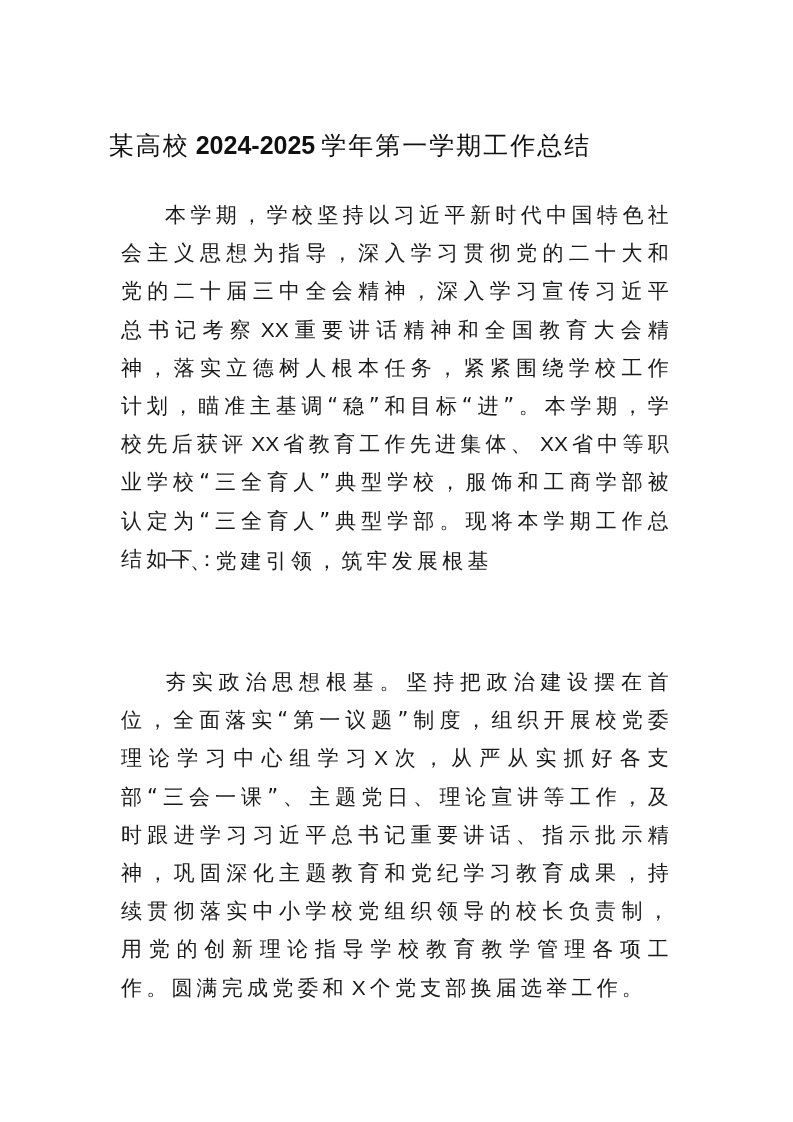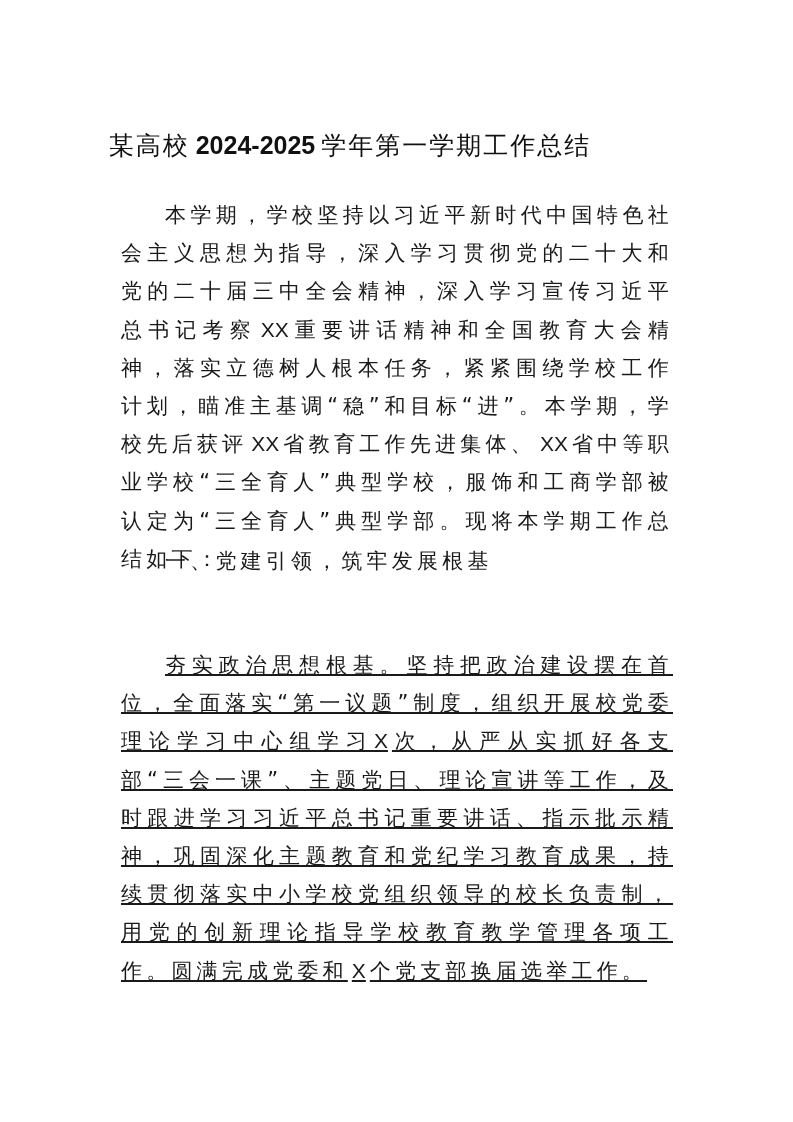--- a/index.html
+++ b/index.html
@@ -45,21 +45,21 @@
       width: 552px;
       font-size: 21px;
       line-height: 38.2px;
       letter-spacing: 4.2px;
       text-align: justify;
       text-align-last: left;
       color: #1a1a1a;
     }
     .para-1 { top: 196px; text-indent: 44px; }
     .heading-1 { top: 542px; text-indent: 44px; }
-    .para-2 { top: 646px; text-indent: 44px; text-decoration: underline; }
+    .para-2 { top: 663px; text-indent: 44px; }
     .body-text .latin {
       font-family: "Liberation Sans", sans-serif;
       letter-spacing: 0px;
       margin: 0 4px;
     }
   </style>
 </head>
 <body>
 
 <div class="page">

